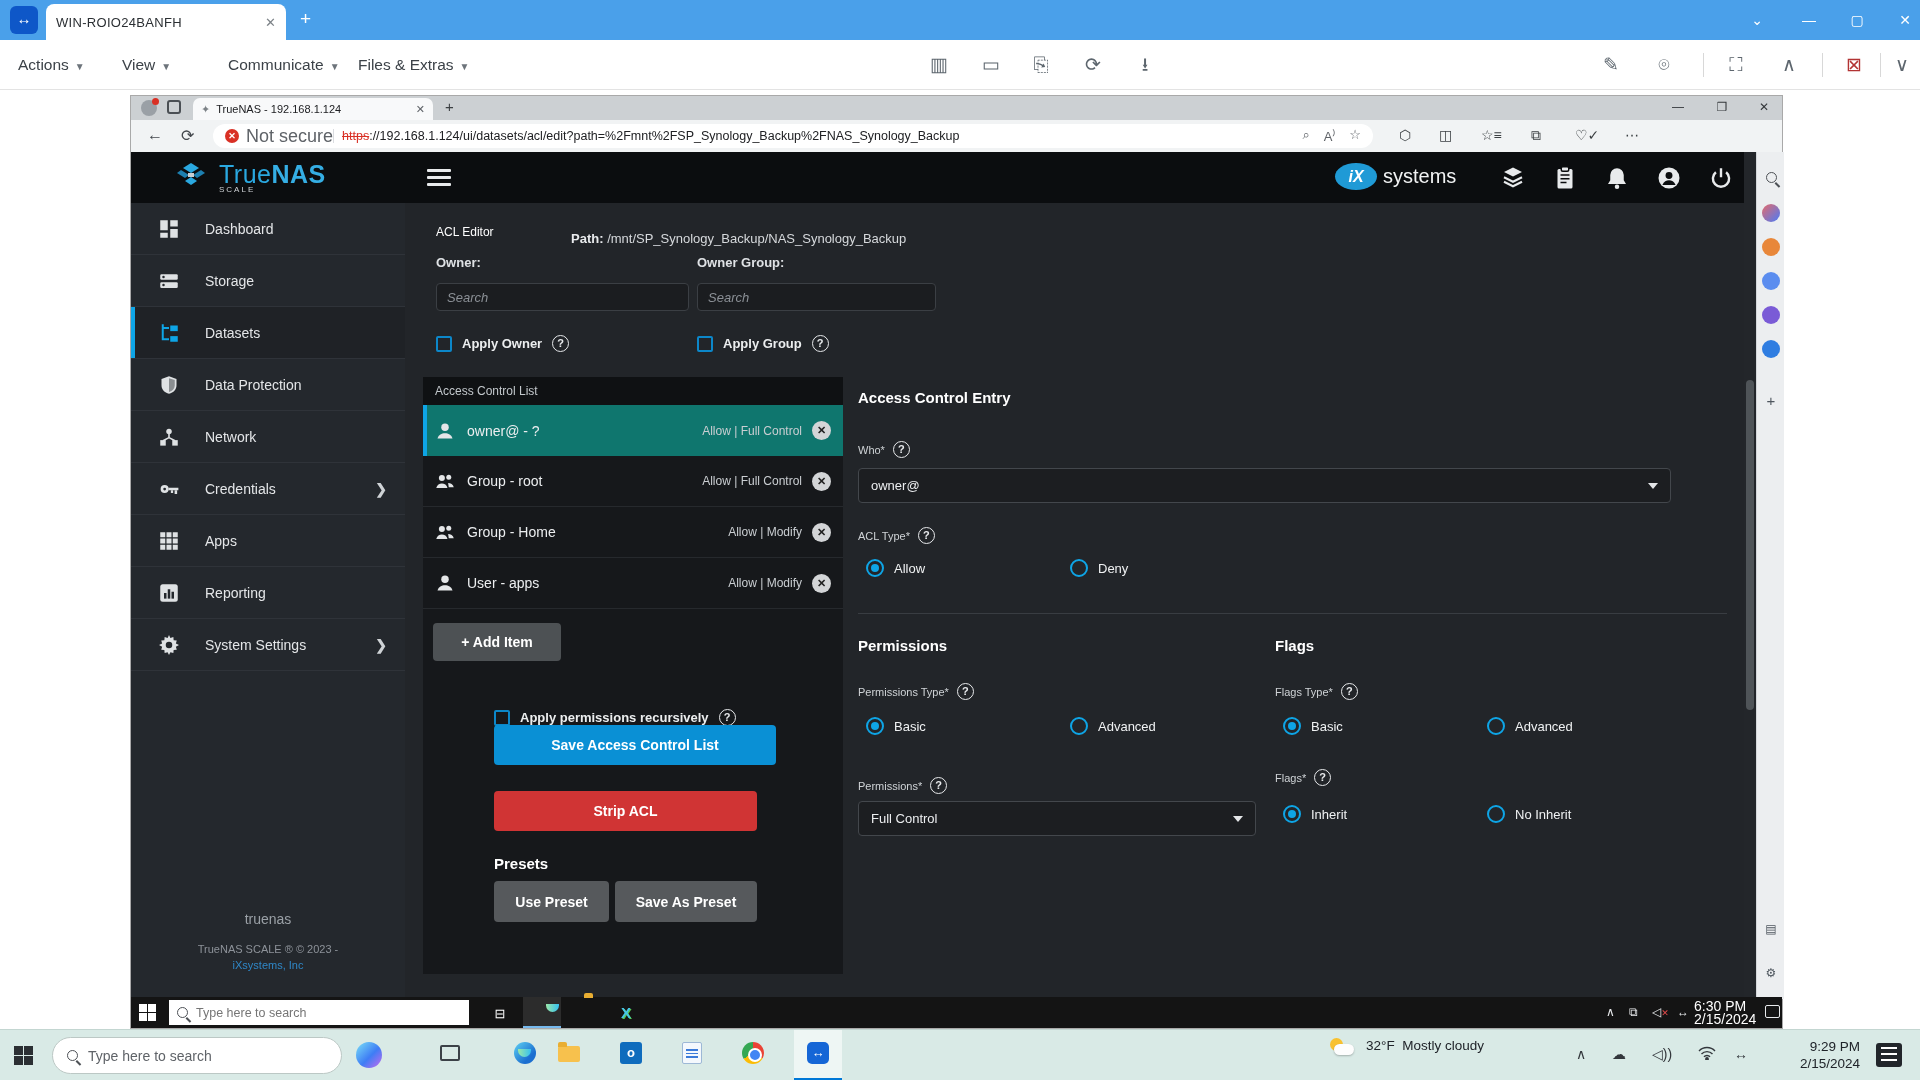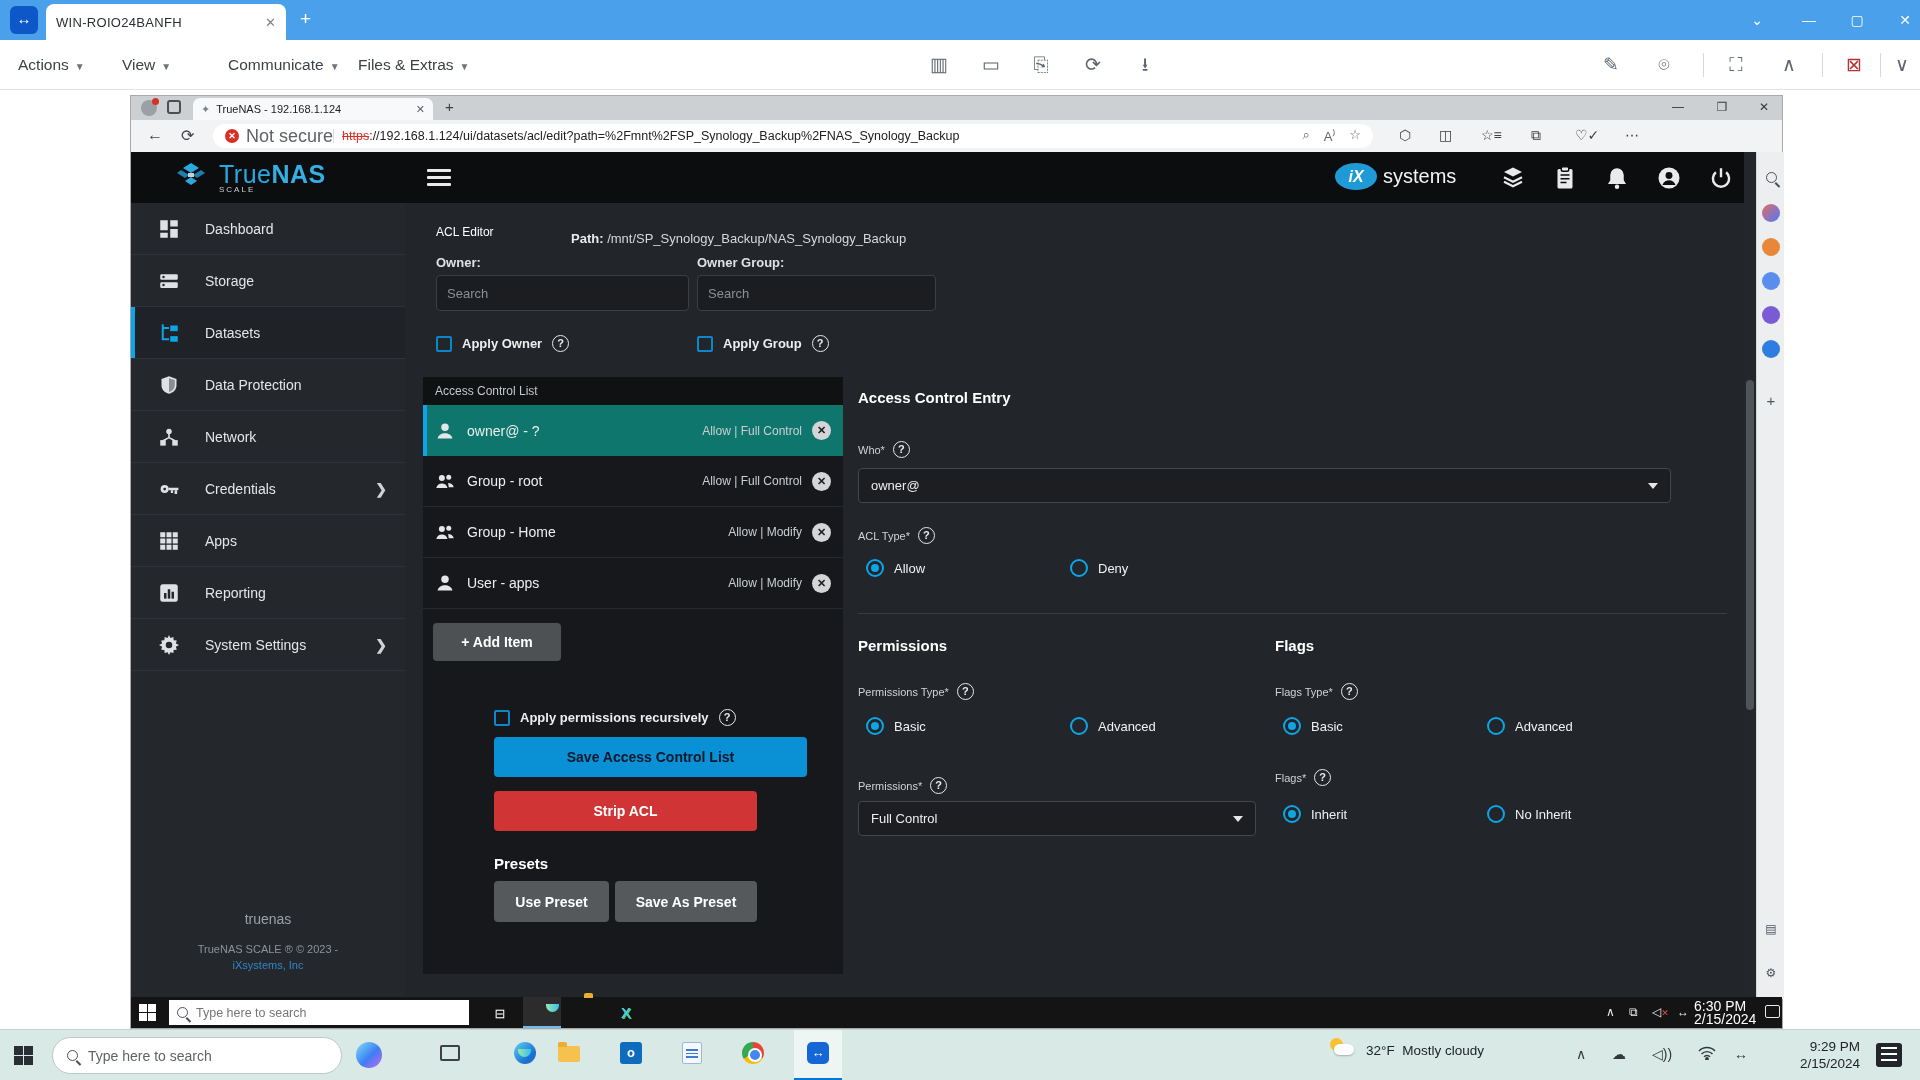--- a/index.html
+++ b/index.html
@@ -94,22 +94,22 @@
   .sb-host { font-size:14px; color:#9aa0a6; margin-bottom:16px; }
   .sb-copy { font-size:11px; color:#8d9299; }
   .sb-link { font-size:11px; color:#2f87c7; margin-top:4px; }
 
   .tn-main { position:absolute; left:274px; top:51px; width:1339px; height:796px; background:#222529; }
 
   .acl-title { position:absolute; left:31px; top:22px; font-size:12px; color:#fff; }
   .acl-path { position:absolute; left:166px; top:28px; font-size:13px; color:#d6d9dc; }
   .acl-path b { font-weight:bold; color:#e8eaec; }
   .fld-label { position:absolute; top:52px; font-size:13px; font-weight:bold; color:#dfe2e5; }
-  .search-input { position:absolute; top:72px; height:36px; background:#1b1d20; border:1px solid #3b3f44;
-    border-radius:4px; color:#d6d9dc; font-size:13px; padding:0 10px; font-family:"Liberation Sans",sans-serif; }
+  .search-input { position:absolute; top:80px; height:28px; background:#1b1d20; border:1px solid #3b3f44;
+    border-radius:4px; color:#d6d9dc; font-size:13px; padding:0 10px; font-family:"Liberation Sans",sans-serif;font-style:italic; }
   .search-input::placeholder { color:#8b9096; }
   .chk-row { position:absolute; top:132px; display:flex; align-items:center; gap:10px; }
   .chk { width:16px; height:16px; border:2px solid #0c87c9; border-radius:2px; background:transparent; }
   .chk-label { font-size:13px; font-weight:bold; color:#eceeef; }
   .help { width:17px; height:17px; border:1.6px solid #e8eaec; border-radius:50%; color:#e8eaec;
     font-size:11px; font-weight:bold; text-align:center; line-height:15px; }
 
   
   .acl-card { position:absolute; left:18px; top:174px; width:420px; height:597px; background:#16181b; }
   .card-head { height:28px; line-height:28px; padding-left:12px; font-size:12px; color:#c3c8cc; background:#0f1113; }
@@ -119,21 +119,21 @@
   .ace-row .nm { flex:1; font-size:14px; color:#eceef0; }
   .ace-row .pm { font-size:12px; color:#caced2; margin-right:10px; }
   .xcirc { width:19px; height:19px; border-radius:50%; background:#d3d5d7; color:#222; font-size:11px;
     font-weight:bold; text-align:center; line-height:19px; flex:none; }
   .ace-row.sel { background:#0f766e; border-bottom:none; }
   .ace-row.sel:before { content:""; position:absolute; left:0; top:0; width:4px; height:100%; background:#0ea5e6; }
   .btn { font-family:"Liberation Sans",sans-serif; font-weight:bold; font-size:14px; border:none;
     border-radius:4px; cursor:pointer; }
   .btn-add { position:absolute; left:10px; top:246px; width:128px; height:38px; background:#4d5154; color:#fff; }
   .rec-row { position:absolute; left:71px; top:332px; display:flex; align-items:center; gap:10px; }
-  .btn-save { position:absolute; left:71px; top:360px; width:313px; height:40px; background:#0a90d5; color:#0f172a; }
+  .btn-save { position:absolute; left:71px; top:348px; width:282px; height:40px; background:#0a90d5; color:#ffffff; }
   .btn-strip { position:absolute; left:71px; top:414px; width:263px; height:40px; background:#d03434; color:#fff; }
   .presets-t { position:absolute; left:71px; top:478px; font-size:15px; font-weight:bold; color:#fff; }
   .btn-use { position:absolute; left:71px; top:504px; width:115px; height:41px; background:#56595c; color:#fff; }
   .btn-saveas { position:absolute; left:192px; top:504px; width:142px; height:41px; background:#56595c; color:#fff; }
 
   
   .ace-panel { position:absolute; left:453px; top:174px; width:869px; height:597px; }
   .panel-title { position:absolute; left:0; top:12px; font-size:15px; font-weight:bold; color:#fff; }
   .small-label { position:absolute; font-size:11px; color:#cfd3d6; display:flex; align-items:center; gap:8px; }
   .tn-select { position:absolute; height:35px; background:#1c1e21; border:1px solid #43474c; border-radius:4px;
@@ -170,21 +170,21 @@
     border-top:1px solid #c3d6d1; }
   .h-start { position:absolute; left:14px; top:16px; width:19px; height:19px; display:grid;
     grid-template-columns:9px 9px; grid-gap:1px; }
   .h-start i { background:#2b2f33; }
   .h-search { position:absolute; left:52px; top:7px; width:290px; height:37px; background:#fff;
     border:1px solid #bcc8c5; border-radius:19px; display:flex; align-items:center; padding:0 14px; gap:10px; }
   .h-search .ph { font-size:14px; color:#5f6368; }
   .h-ic { position:absolute; top:12px; width:28px; height:28px; }
   .h-slot-active { position:absolute; left:794px; top:0; width:48px; height:50px; background:rgba(255,255,255,.55);
     border-bottom:2px solid #0078d7; }
-  .weather { position:absolute; left:1330px; top:8px; display:flex; align-items:flex-end; gap:10px; }
+  .weather { position:absolute; left:1330px; top:8px; display:flex; align-items:flex-start; gap:10px; }
   .w-text { font-size:13.5px; color:#20242a; }
   .h-tray { position:absolute; top:16px; color:#33373c; font-size:14px; }
   .h-clock { position:absolute; left:1760px; top:8px; width:100px; font-size:13.5px; color:#20242a;
     text-align:right; line-height:17px; }
   .h-note { position:absolute; left:1876px; top:13px; width:26px; height:24px; background:#22262b; border-radius:3px; }
   .h-note i { display:block; height:2px; background:#fff; margin:4px 5px 0 5px; }
 
   
   .edgeball { width:22px; height:22px; border-radius:50%; background:linear-gradient(135deg,#5fd2f3,#1b6fd0 70%); position:relative; }
   .edgeball:after { content:""; position:absolute; left:4px; top:7px; width:13px; height:8px;

